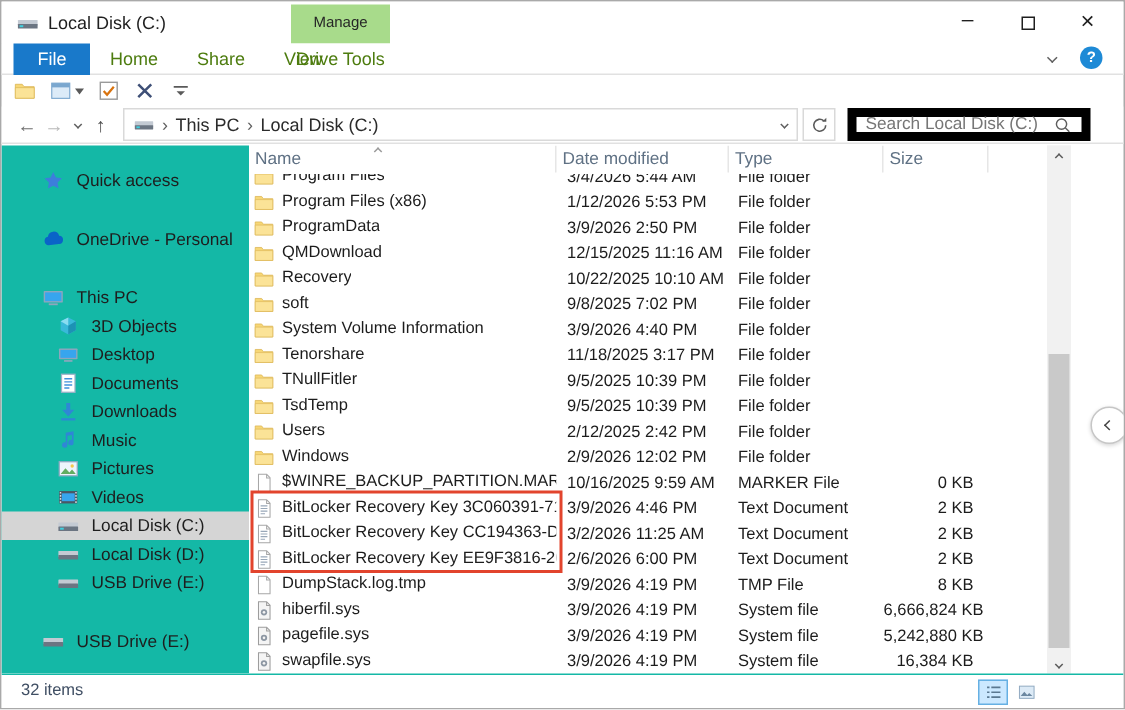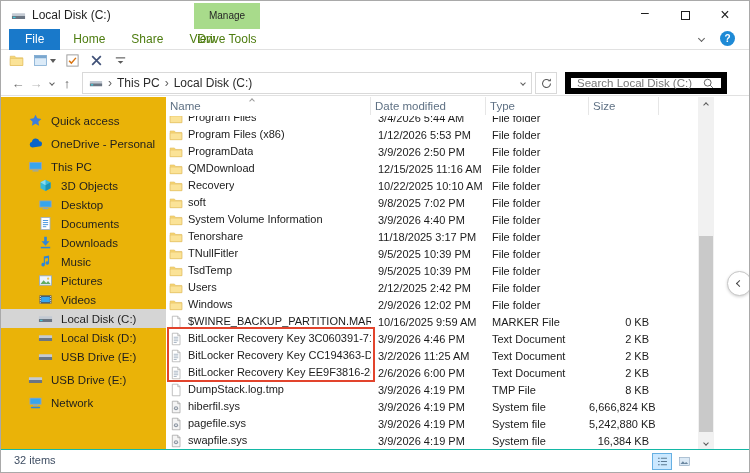--- a/index.html
+++ b/index.html
@@ -55,25 +55,25 @@
   .bc-item{white-space:nowrap}
   .bc-spacer{flex:1}
   .refresh-btn{margin-left:3px;width:22px;height:22px;border:1px solid #d9d9d9;display:flex;align-items:center;justify-content:center}
   .refresh-btn .icon{width:13px;height:13px}
   .searchbox{margin-left:8px;width:162px;height:22px;border:6px solid #000000;display:flex;align-items:center;padding:0 6px;background:#fff}
   .searchbox input{flex:1;border:none;outline:none;font-family:inherit;font-size:11.5px;color:#1f1f1f;min-width:0;background:transparent}
   .searchbox input::placeholder{color:#767676}
   .search-ic{width:13px;height:13px;flex:0 0 13px}
 
   
-  .sidebar{position:absolute;left:0;top:96px;width:165px;bottom:23px;overflow:hidden;padding-top:14px;background:#eab308}
+  .sidebar{position:absolute;left:0;top:96px;width:165px;bottom:23px;overflow:hidden;padding-top:14px;background:#14b8a6}
   .side-item{height:19px;display:flex;align-items:center;gap:8px;font-size:11.5px;color:#1e1e1e;white-space:nowrap}
   .side-item.lvl0{padding-left:27px}
   .side-item.lvl1{padding-left:37px}
-  .side-item.gap{margin-top:4px}
+  .side-item.gap{margin-top:20px}
   .side-item.selected{background:#d5d5d5}
   .side-item .icon{width:15px;height:15px;flex:0 0 15px}
 
   
   .list{position:absolute;left:165px;top:96px;width:532px;height:354px;overflow:hidden;background:#fff}
   .list-header{position:absolute;left:0;top:0;right:0;height:19px;background:#fff;display:flex;z-index:2;font-size:11.5px;color:#5f7184}
   .hcell{position:relative;height:18px;line-height:18px;padding-left:4px;border-right:1px solid #e6e6e6;white-space:nowrap;overflow:hidden}
   .hcell.filler{border-right:none}
   .sort-caret{position:absolute;left:84px;top:2px;border-color:#9a9a9a}
   .list-rows{position:absolute;left:0;top:12px;right:0;z-index:1}

